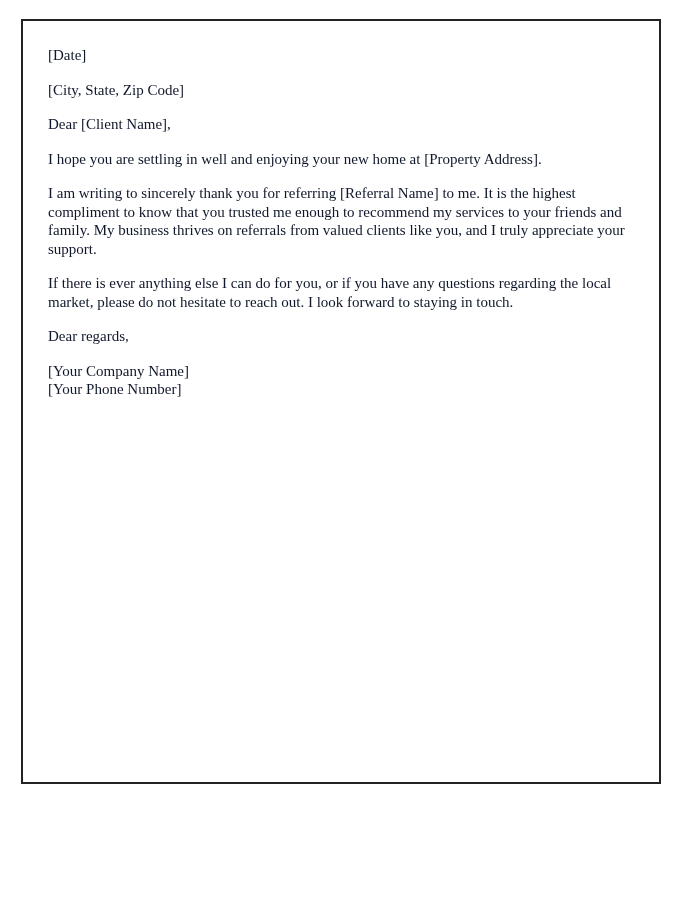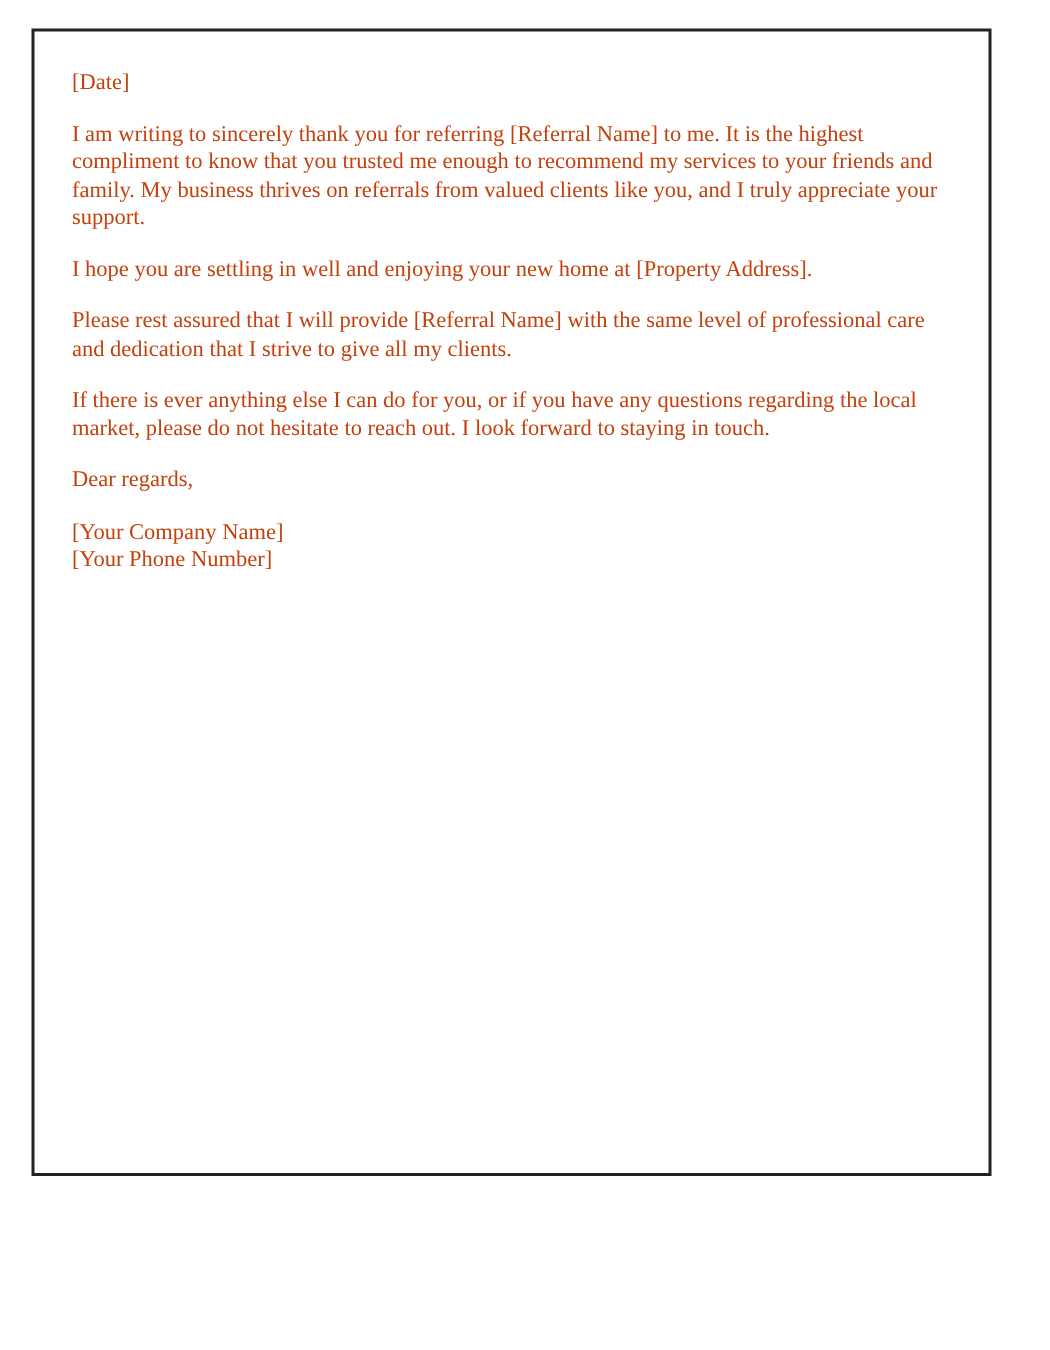--- a/index.html
+++ b/index.html
@@ -11,45 +11,46 @@
   }
   .letter-frame {
     position: absolute;
     left: 21px;
     top: 19px;
     width: 640px;
     height: 765px;
     border: 2px solid #222222;
     background: #ffffff;
     padding: 25px 22px 0 25px;
-    color: #c2410c;
+    color: #0f172a;
     font-size: 15px;
     line-height: 18.5px;
   }
   .block { margin-bottom: 16px; }
   .line { display: block; }
 </style>
 </head>
 <body>
 
 <div class="letter-frame">
 
   <div class="block">
     <span class="line">[Date]</span>
   </div>
 
   <div class="block">
+    <span class="line">[City, State, Zip Code]</span>
   </div>
 
+  <div class="block">Dear [Client Name],</div>
+
+  <p class="block">I hope you are settling in well and enjoying your new home at [Property Address].</p>
 
   <p class="block">I am writing to sincerely thank you for referring [Referral Name] to me. It is the highest compliment to know that you trusted me enough to recommend my services to your friends and family. My business thrives on referrals from valued clients like you, and I truly appreciate your support.</p>
 
-  <p class="block">I hope you are settling in well and enjoying your new home at [Property Address].</p>
-
-  <p class="block">Please rest assured that I will provide [Referral Name] with the same level of professional care and dedication that I strive to give all my clients.</p>
 
   <p class="block">If there is ever anything else I can do for you, or if you have any questions regarding the local market, please do not hesitate to reach out. I look forward to staying in touch.</p>
 
   <div class="block">Dear regards,</div>
 
   <div class="block">
     <span class="line">[Your Company Name]</span>
     <span class="line">[Your Phone Number]</span>
   </div>
 

